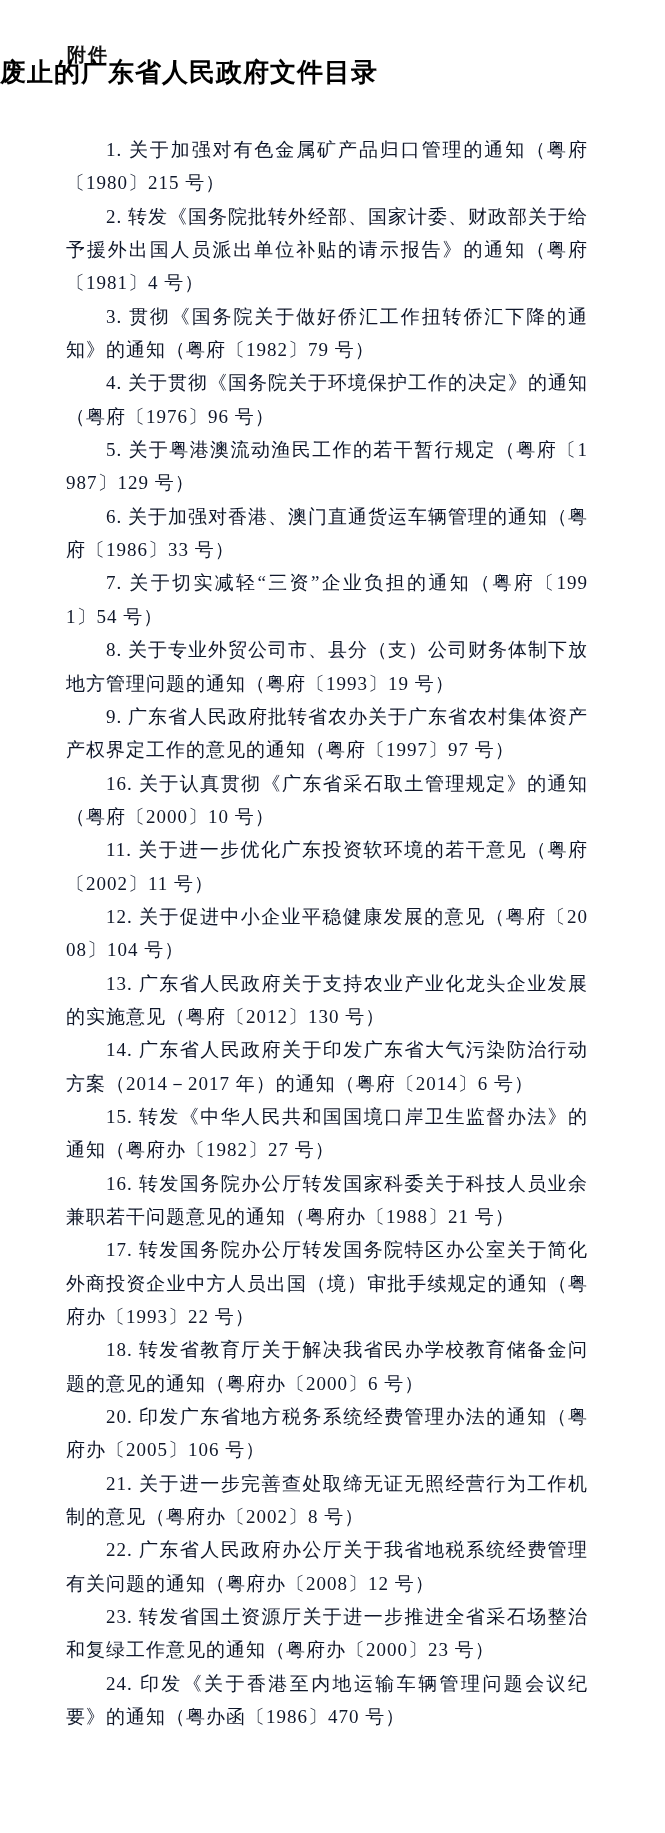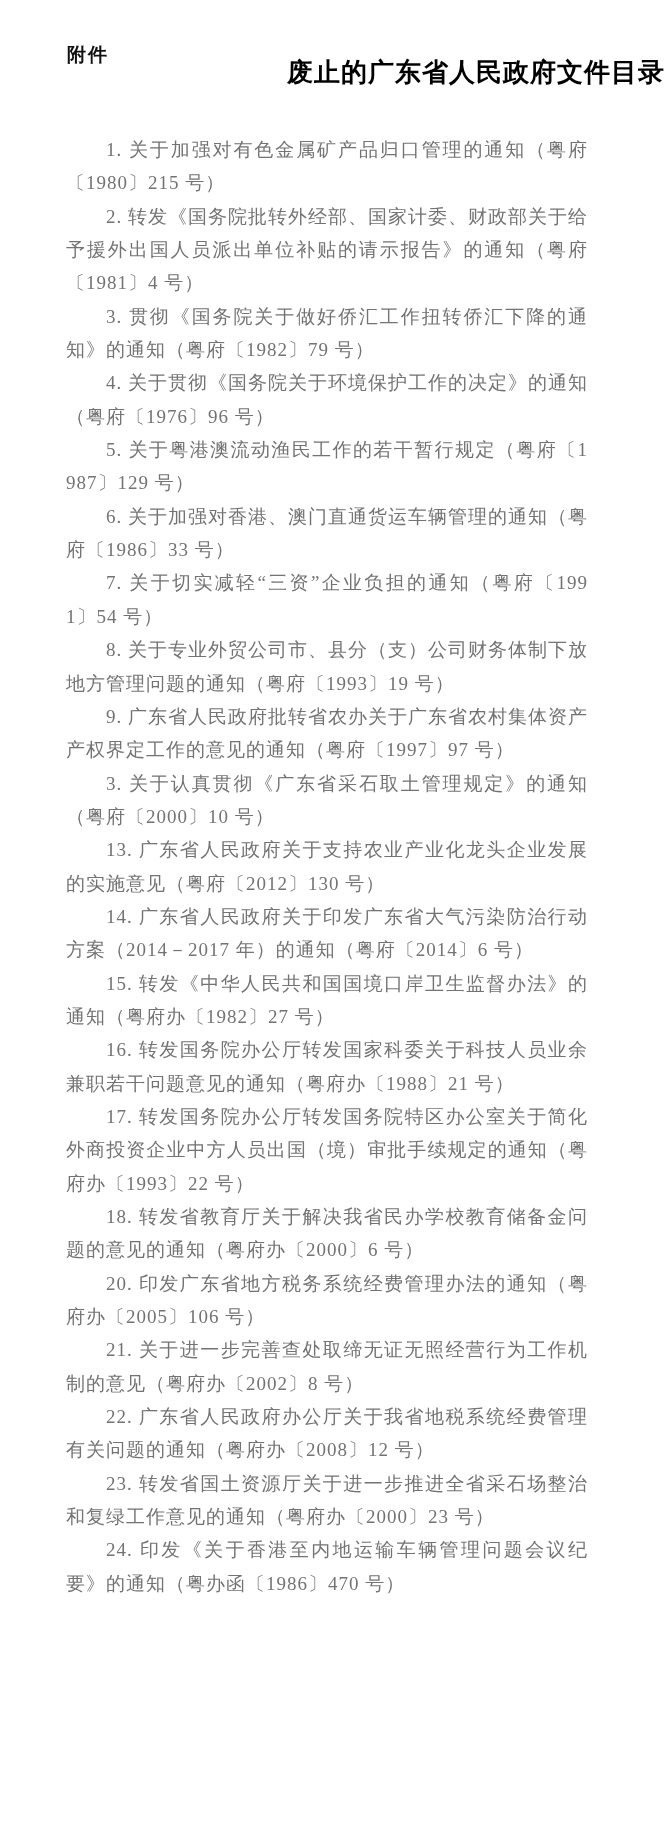--- a/index.html
+++ b/index.html
@@ -28,39 +28,39 @@
     color: #111111;
     letter-spacing: 2px;
     margin-top: 44px;
   }
   .doc-title {
     position: absolute;
     top: 56px;
     left: 0;
     width: 665px;
     margin: 0;
-    text-align: right;
+    text-align: left;
     font-size: 26px;
     line-height: 34px;
     font-weight: bold;
     color: #000000;
     letter-spacing: 1px;
   }
   .doc-list {
     position: absolute;
     left: 66px;
     top: 133px;
     width: 522px;
   }
   .doc-item {
     margin: 0;
     padding: 0;
     font-size: 19px;
     line-height: 33.35px;
-    color: #737373;
+    color: #0f172a;
     text-align: justify;
     text-justify: inter-ideograph;
     text-indent: 40px;
     letter-spacing: 1px;
     word-break: break-all;
   }
 </style>
 </head>
 <body>
 
@@ -72,21 +72,23 @@
   <div class="doc-list">
       <p class="doc-item">1. 关于加强对有色金属矿产品归口管理的通知（粤府〔1980〕215 号）</p>
       <p class="doc-item">2. 转发《国务院批转外经部、国家计委、财政部关于给予援外出国人员派出单位补贴的请示报告》的通知（粤府〔1981〕4 号）</p>
       <p class="doc-item">3. 贯彻《国务院关于做好侨汇工作扭转侨汇下降的通知》的通知（粤府〔1982〕79 号）</p>
       <p class="doc-item">4. 关于贯彻《国务院关于环境保护工作的决定》的通知（粤府〔1976〕96 号）</p>
       <p class="doc-item">5. 关于粤港澳流动渔民工作的若干暂行规定（粤府〔1987〕129 号）</p>
       <p class="doc-item">6. 关于加强对香港、澳门直通货运车辆管理的通知（粤府〔1986〕33 号）</p>
       <p class="doc-item">7. 关于切实减轻“三资”企业负担的通知（粤府〔1991〕54 号）</p>
       <p class="doc-item">8. 关于专业外贸公司市、县分（支）公司财务体制下放地方管理问题的通知（粤府〔1993〕19 号）</p>
       <p class="doc-item">9. 广东省人民政府批转省农办关于广东省农村集体资产产权界定工作的意见的通知（粤府〔1997〕97 号）</p>
-      <p class="doc-item">3. 关于认真贯彻《广东省采石取土管理规定》的通知（粤府〔2000〕10 号）</p>
+      <p class="doc-item">16. 关于认真贯彻《广东省采石取土管理规定》的通知（粤府〔2000〕10 号）</p>
+      <p class="doc-item">11. 关于进一步优化广东投资软环境的若干意见（粤府〔2002〕11 号）</p>
+      <p class="doc-item">12. 关于促进中小企业平稳健康发展的意见（粤府〔2008〕104 号）</p>
       <p class="doc-item">13. 广东省人民政府关于支持农业产业化龙头企业发展的实施意见（粤府〔2012〕130 号）</p>
       <p class="doc-item">14. 广东省人民政府关于印发广东省大气污染防治行动方案（2014－2017 年）的通知（粤府〔2014〕6 号）</p>
       <p class="doc-item">15. 转发《中华人民共和国国境口岸卫生监督办法》的通知（粤府办〔1982〕27 号）</p>
       <p class="doc-item">16. 转发国务院办公厅转发国家科委关于科技人员业余兼职若干问题意见的通知（粤府办〔1988〕21 号）</p>
       <p class="doc-item">17. 转发国务院办公厅转发国务院特区办公室关于简化外商投资企业中方人员出国（境）审批手续规定的通知（粤府办〔1993〕22 号）</p>
       <p class="doc-item">18. 转发省教育厅关于解决我省民办学校教育储备金问题的意见的通知（粤府办〔2000〕6 号）</p>
       <p class="doc-item">20. 印发广东省地方税务系统经费管理办法的通知（粤府办〔2005〕106 号）</p>
       <p class="doc-item">21. 关于进一步完善查处取缔无证无照经营行为工作机制的意见（粤府办〔2002〕8 号）</p>
       <p class="doc-item">22. 广东省人民政府办公厅关于我省地税系统经费管理有关问题的通知（粤府办〔2008〕12 号）</p>
       <p class="doc-item">23. 转发省国土资源厅关于进一步推进全省采石场整治和复绿工作意见的通知（粤府办〔2000〕23 号）</p>

